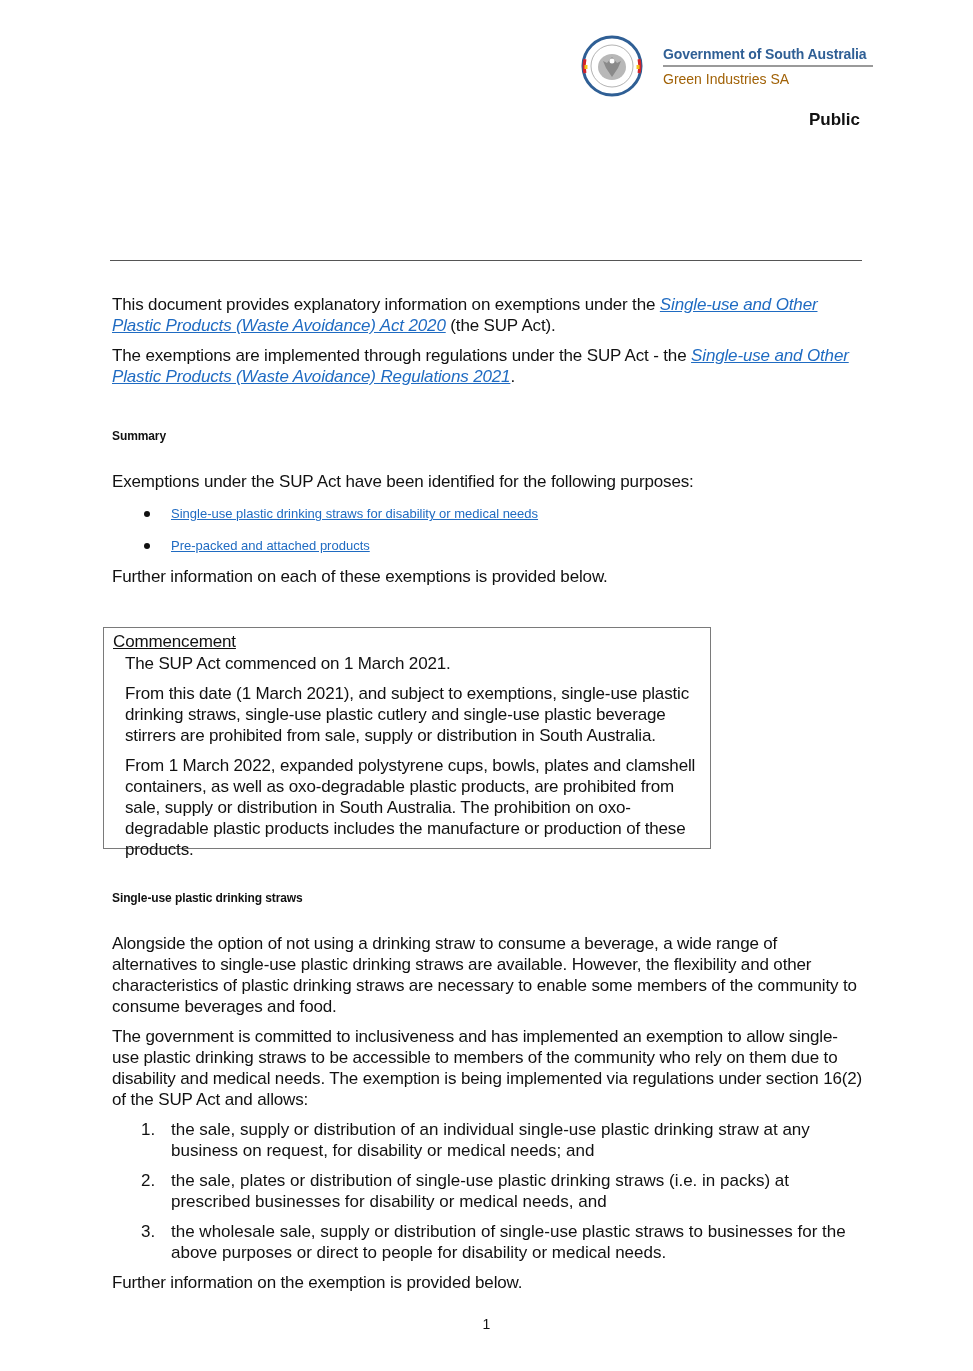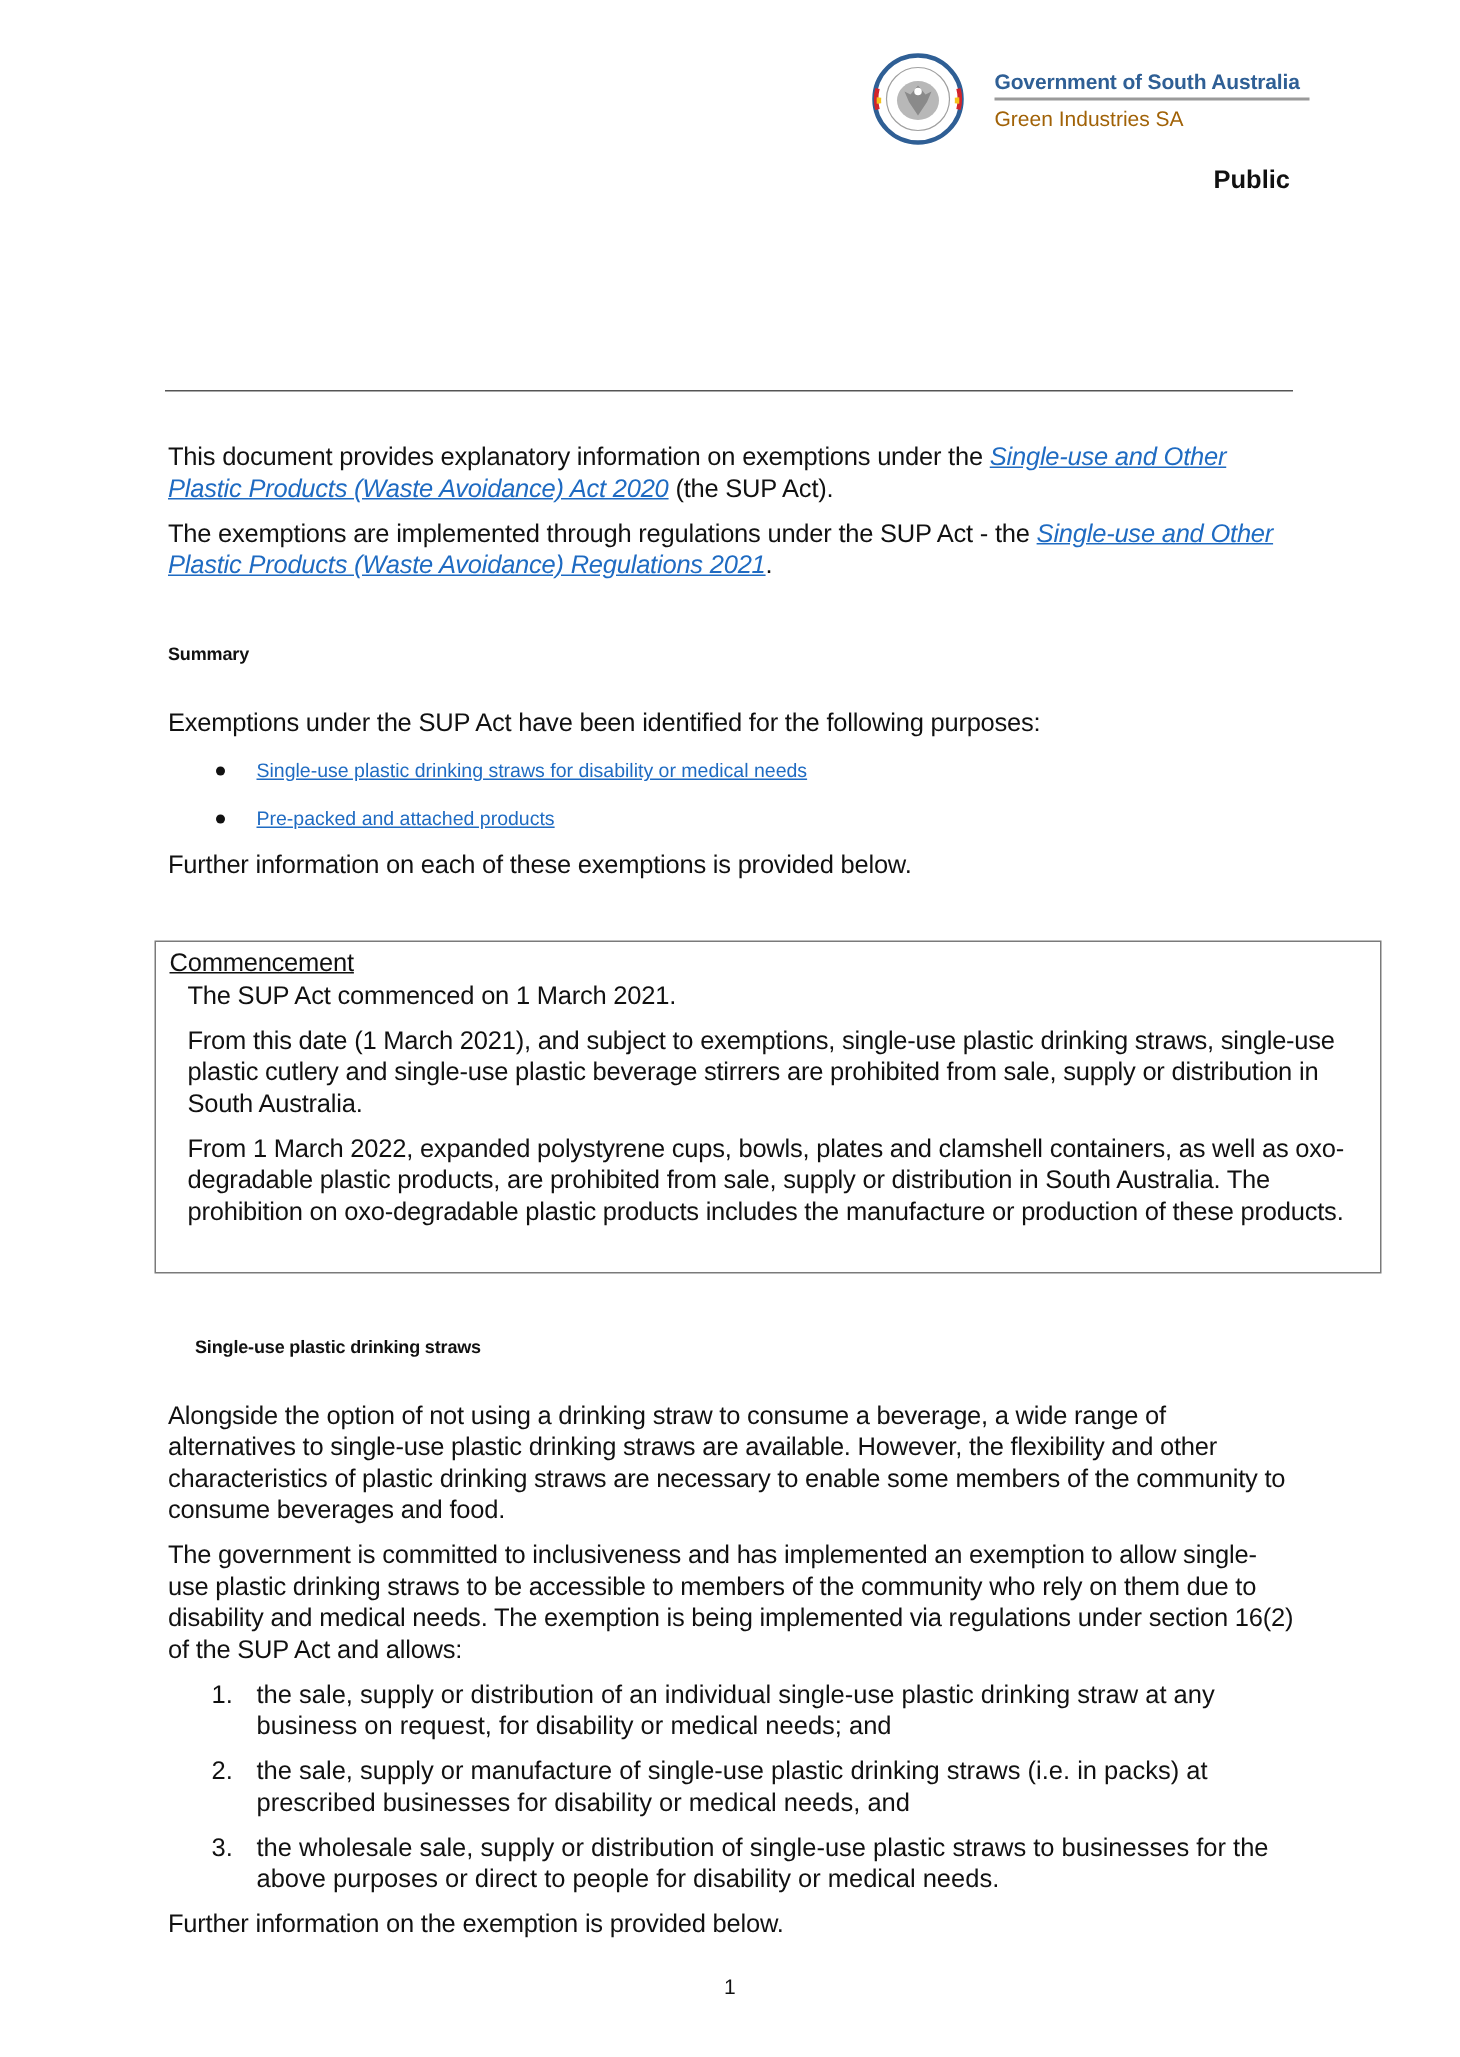--- a/index.html
+++ b/index.html
@@ -37,28 +37,28 @@
     .h2 { font-size: 12px; font-weight: bold; letter-spacing: -0.1px; margin: 0; }
 
     .summary-head { position: absolute; left: 112px; top: 429px; }
     .summary { position: absolute; left: 112px; top: 471px; width: 750px; }
     .bullets { list-style: none; margin: 0; padding: 0; }
     .bullets li { position: relative; padding-left: 59px; font-size: 13px; line-height: 21px; margin-top: 11px; }
     .bullets li .dot { position: absolute; left: 32px; top: 8px; width: 6px; height: 6px; border-radius: 50%; background: #111; }
     .summary .after { margin-top: 10px; }
 
     .box {
-      position: absolute; left: 103px; top: 627px; width: 818px; height: 222px;
+      position: absolute; left: 103px; top: 627px; width: 608px; height: 222px;
       border: 1px solid #7a7a7a; box-sizing: border-box; padding: 3px 9px 0 9px;
     }
     .box .box-title { text-decoration: underline; }
     .box .para { margin-top: 0; }
     .box .para + .para { margin-top: 9px; margin-left: 12px; }
 
-    .straws-head { position: absolute; left: 130px; top: 891px; text-align: right; }
+    .straws-head { position: absolute; left: 112px; top: 891px; text-align: right; }
     .straws { position: absolute; left: 112px; top: 933px; width: 752px; }
     .straws .para + .para { margin-top: 9px; }
     .numbered { list-style: none; margin: 0; padding: 0; }
     .numbered li { position: relative; padding-left: 59px; font-size: 17px; line-height: 21px; margin-top: 9px; }
     .numbered li .num { position: absolute; left: 29px; top: 0; }
     .straws .after { margin-top: 9px; }
 
     .page-num { position: absolute; left: 0; width: 973px; top: 1316px; text-align: center; font-size: 14px; }
   </style>
 </head>
@@ -113,20 +113,20 @@
     <p class="para">From 1 March 2022, expanded polystyrene cups, bowls, plates and clamshell containers, as well as oxo-degradable plastic products, are prohibited from sale, supply or distribution in South Australia. The prohibition on oxo-degradable plastic products includes the manufacture or production of these products.</p>
   </div>
 
   <h2 class="h2 straws-head">Single-use plastic drinking straws</h2>
 
   <div class="straws">
     <p class="para">Alongside the option of not using a drinking straw to consume a beverage, a wide range of alternatives to single-use plastic drinking straws are available. However, the flexibility and other characteristics of plastic drinking straws are necessary to enable some members of the community to consume beverages and food.</p>
     <p class="para">The government is committed to inclusiveness and has implemented an exemption to allow single-use plastic drinking straws to be accessible to members of the community who rely on them due to disability and medical needs. The exemption is being implemented via regulations under section 16(2) of the SUP Act and allows:</p>
     <ol class="numbered">
       <li><span class="num">1.</span><span>the sale, supply or distribution of an individual single-use plastic drinking straw at any business on request, for disability or medical needs; and</span></li>
-      <li><span class="num">2.</span><span>the sale, supply or manufacture of single-use plastic drinking straws (i.e. in packs) at prescribed businesses for disability or medical needs, and</span></li>
+      <li><span class="num">2.</span><span>the sale, plates or distribution of single-use plastic drinking straws (i.e. in packs) at prescribed businesses for disability or medical needs, and</span></li>
       <li><span class="num">3.</span><span>the wholesale sale, supply or distribution of single-use plastic straws to businesses for the above purposes or direct to people for disability or medical needs.</span></li>
     </ol>
     <p class="para after">Further information on the exemption is provided below.</p>
   </div>
 
   <div class="page-num">1</div>
 </div>
 
 </body></html>

